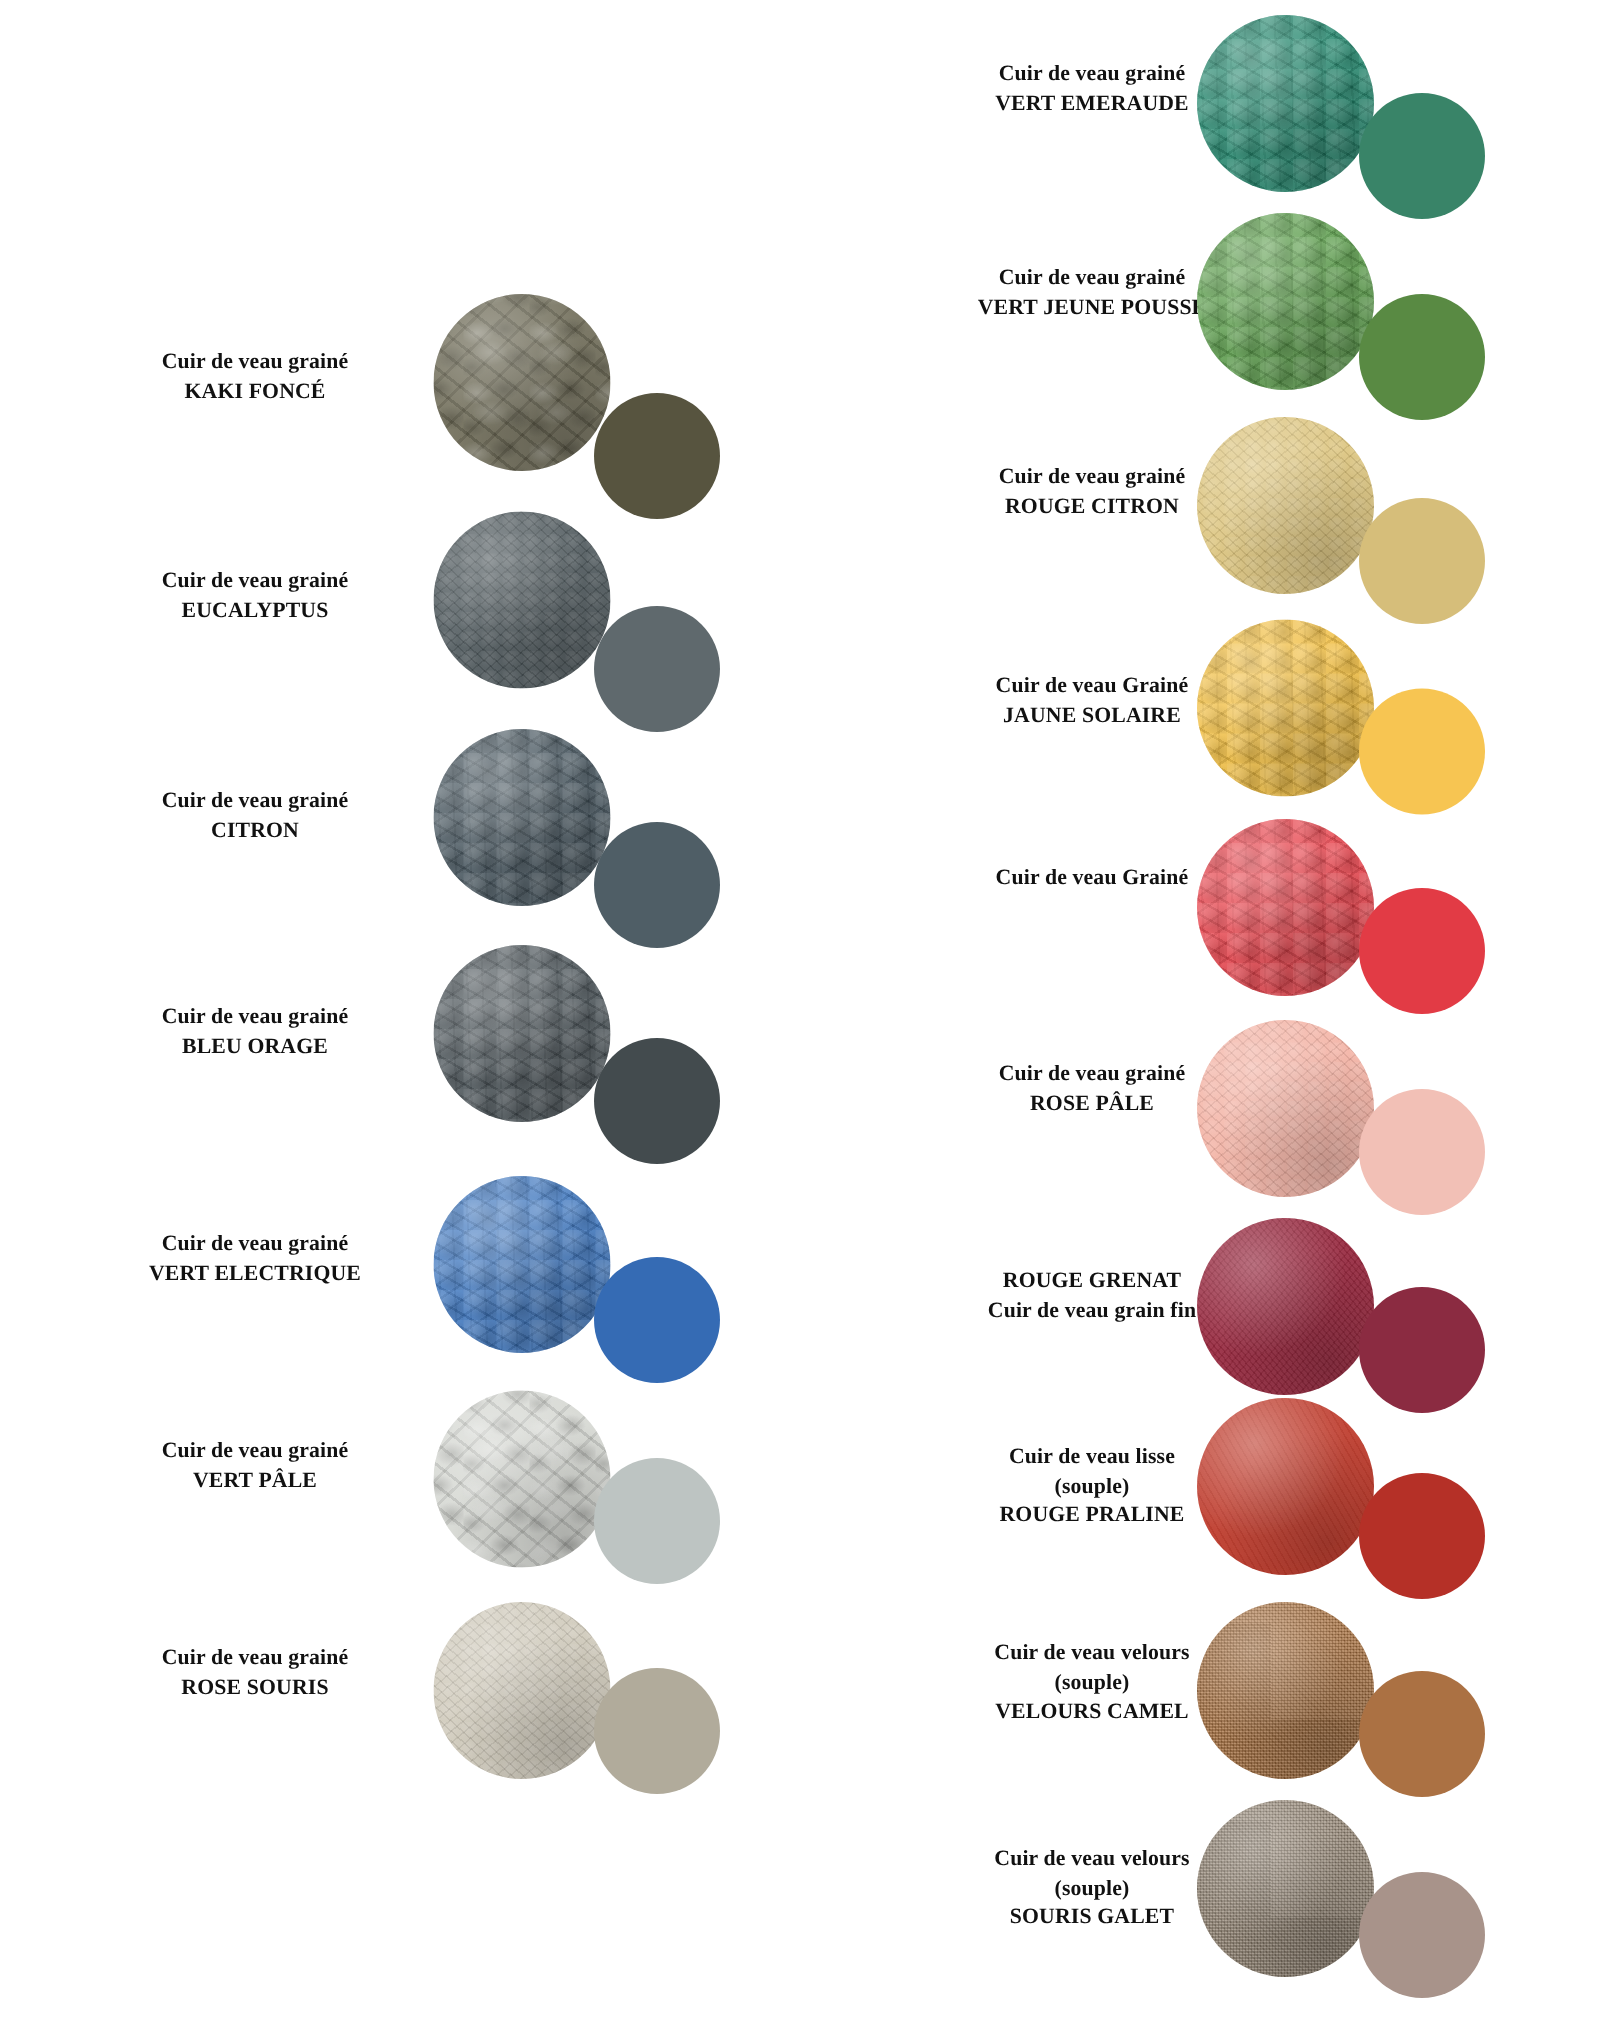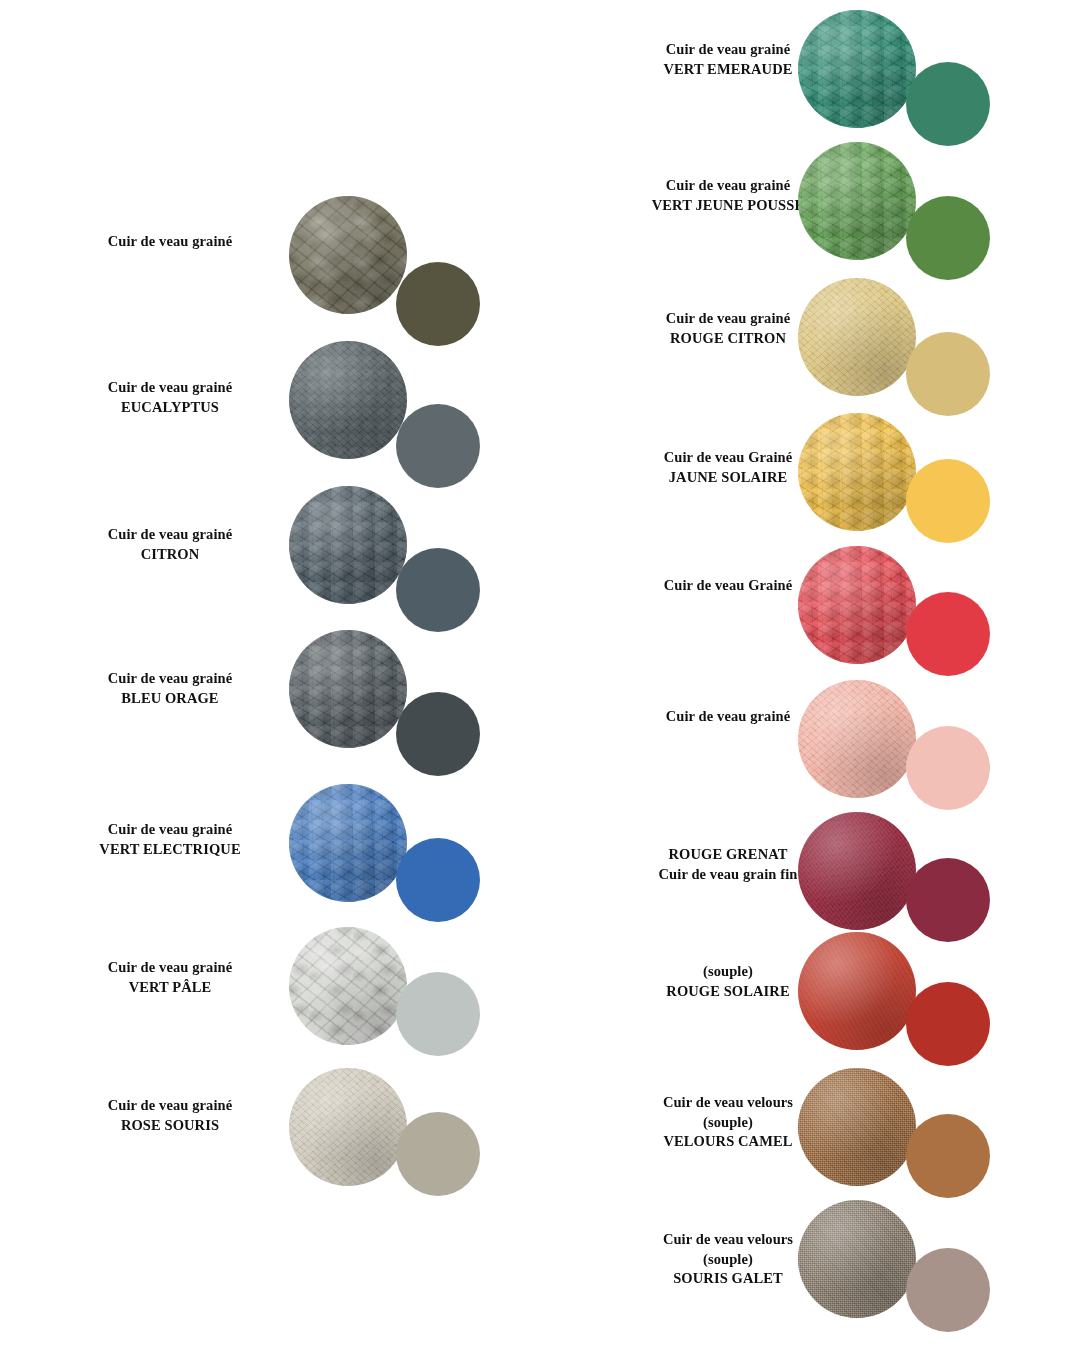--- a/index.html
+++ b/index.html
@@ -58,20 +58,21 @@
   #col-left .solid-circle{left:396px;}
   #col-right .solid-circle{left:366px;}
 </style>
 </head>
 <body>
 
 <div id="col-left" class="column">
     <div class="swatch-row" style="top: 0px;">
       <div class="label" style="top: 232px;">
         <div>Cuir de veau grainé</div>
+        <div>KAKI FONCÉ</div>
       </div>
       <div class="texture-circle" style="top: 196px;">
         <div class="tex-base" style="background: rgb(110, 107, 87);"></div>
         <div class="tex-grain" style="background-size: 44px 40px, 44px 40px, 44px 40px, 44px 40px, 44px 40px, auto, auto; background-image: radial-gradient(16px 11px at 20% 25%, rgba(255, 255, 255, 0.45), rgba(255, 255, 255, 0) 70%), radial-gradient(14px 10px at 62% 18%, rgba(0, 0, 0, 0.3), rgba(0, 0, 0, 0) 72%), radial-gradient(18px 12px at 40% 58%, rgba(255, 255, 255, 0.35), rgba(255, 255, 255, 0) 70%), radial-gradient(15px 11px at 82% 66%, rgba(0, 0, 0, 0.28), rgba(0, 0, 0, 0) 72%), radial-gradient(13px 9px at 12% 82%, rgba(0, 0, 0, 0.26), rgba(0, 0, 0, 0) 74%), repeating-linear-gradient(38deg, rgba(0, 0, 0, 0.18) 0px, rgba(0, 0, 0, 0.18) 2px, rgba(255, 255, 255, 0.1) 2px, rgba(255, 255, 255, 0.1) 11px), repeating-linear-gradient(-44deg, rgba(0, 0, 0, 0.16) 0px, rgba(0, 0, 0, 0.16) 2px, rgba(255, 255, 255, 0.09) 2px, rgba(255, 255, 255, 0.09) 13px);"></div>
         <div class="tex-shade"></div>
       </div>
       <div class="solid-circle" style="top: 262px; background: rgb(87, 84, 63);"></div>
     </div>
     <div class="swatch-row" style="top: 0px;">
       <div class="label" style="top: 378px;">
@@ -202,20 +203,21 @@
       <div class="texture-circle" style="top: 546px;">
         <div class="tex-base" style="background: rgb(230, 64, 73);"></div>
         <div class="tex-grain" style="background-size: 22px 20px, 22px 20px, auto, auto, auto; background-image: radial-gradient(circle at 28% 28%, rgba(255, 255, 255, 0.34), rgba(255, 255, 255, 0) 58%), radial-gradient(circle at 72% 62%, rgba(0, 0, 0, 0.26), rgba(0, 0, 0, 0) 60%), repeating-linear-gradient(30deg, rgba(0, 0, 0, 0.17) 0px, rgba(0, 0, 0, 0.17) 1.6px, rgba(255, 255, 255, 0.11) 1.6px, rgba(255, 255, 255, 0.11) 8px), repeating-linear-gradient(-34deg, rgba(0, 0, 0, 0.15) 0px, rgba(0, 0, 0, 0.15) 1.6px, rgba(255, 255, 255, 0.1) 1.6px, rgba(255, 255, 255, 0.1) 9px), repeating-linear-gradient(88deg, rgba(0, 0, 0, 0.1) 0px, rgba(0, 0, 0, 0.1) 1.4px, rgba(255, 255, 255, 0.07) 1.4px, rgba(255, 255, 255, 0.07) 10px);"></div>
         <div class="tex-shade"></div>
       </div>
       <div class="solid-circle" style="top: 592px; background: rgb(226, 59, 69);"></div>
     </div>
     <div class="swatch-row" style="top: 0px;">
       <div class="label" style="top: 707px;">
         <div>Cuir de veau grainé</div>
+        <div>ROSE PÂLE</div>
       </div>
       <div class="texture-circle" style="top: 680px;">
         <div class="tex-base" style="background: rgb(243, 178, 164);"></div>
         <div class="tex-grain" style="background-size: auto, auto, 14px 13px; background-image: repeating-linear-gradient(42deg, rgba(0, 0, 0, 0.13) 0px, rgba(0, 0, 0, 0.13) 1px, rgba(255, 255, 255, 0.1) 1px, rgba(255, 255, 255, 0.1) 5px), repeating-linear-gradient(-40deg, rgba(0, 0, 0, 0.12) 0px, rgba(0, 0, 0, 0.12) 1px, rgba(255, 255, 255, 0.09) 1px, rgba(255, 255, 255, 0.09) 6px), radial-gradient(circle at 35% 30%, rgba(255, 255, 255, 0.22), rgba(255, 255, 255, 0) 60%);"></div>
         <div class="tex-shade"></div>
       </div>
       <div class="solid-circle" style="top: 726px; background: rgb(242, 192, 182);"></div>
     </div>
     <div class="swatch-row" style="top: 0px;">
       <div class="label" style="top: 845px;">
@@ -224,22 +226,23 @@
       </div>
       <div class="texture-circle" style="top: 812px;">
         <div class="tex-base" style="background: rgb(151, 41, 63);"></div>
         <div class="tex-grain" style="background-image: repeating-linear-gradient(50deg, rgba(0, 0, 0, 0.1) 0px, rgba(0, 0, 0, 0.1) 1px, rgba(255, 255, 255, 0.08) 1px, rgba(255, 255, 255, 0.08) 3px), repeating-linear-gradient(-50deg, rgba(0, 0, 0, 0.09) 0px, rgba(0, 0, 0, 0.09) 1px, rgba(255, 255, 255, 0.07) 1px, rgba(255, 255, 255, 0.07) 4px);"></div>
         <div class="tex-shade"></div>
       </div>
       <div class="solid-circle" style="top: 858px; background: rgb(139, 43, 65);"></div>
     </div>
     <div class="swatch-row" style="top: 0px;">
       <div class="label" style="top: 962px;">
+        <div>Cuir de veau lisse</div>
         <div>(souple)</div>
-        <div>ROUGE SOLAIRE</div>
+        <div>ROUGE PRALINE</div>
       </div>
       <div class="texture-circle" style="top: 932px;">
         <div class="tex-base" style="background: rgb(190, 58, 43);"></div>
         <div class="tex-grain" style="background-size: auto, 100% 100%; background-image: repeating-linear-gradient(60deg, rgba(0, 0, 0, 0.05) 0px, rgba(0, 0, 0, 0.05) 1px, rgba(255, 255, 255, 0.05) 1px, rgba(255, 255, 255, 0.05) 4px), radial-gradient(circle at 38% 32%, rgba(255, 255, 255, 0.18), rgba(255, 255, 255, 0) 65%); opacity: 0.7;"></div>
         <div class="tex-shade"></div>
       </div>
       <div class="solid-circle" style="top: 982px; background: rgb(181, 48, 39);"></div>
     </div>
     <div class="swatch-row" style="top: 0px;">
       <div class="label" style="top: 1093px;">

